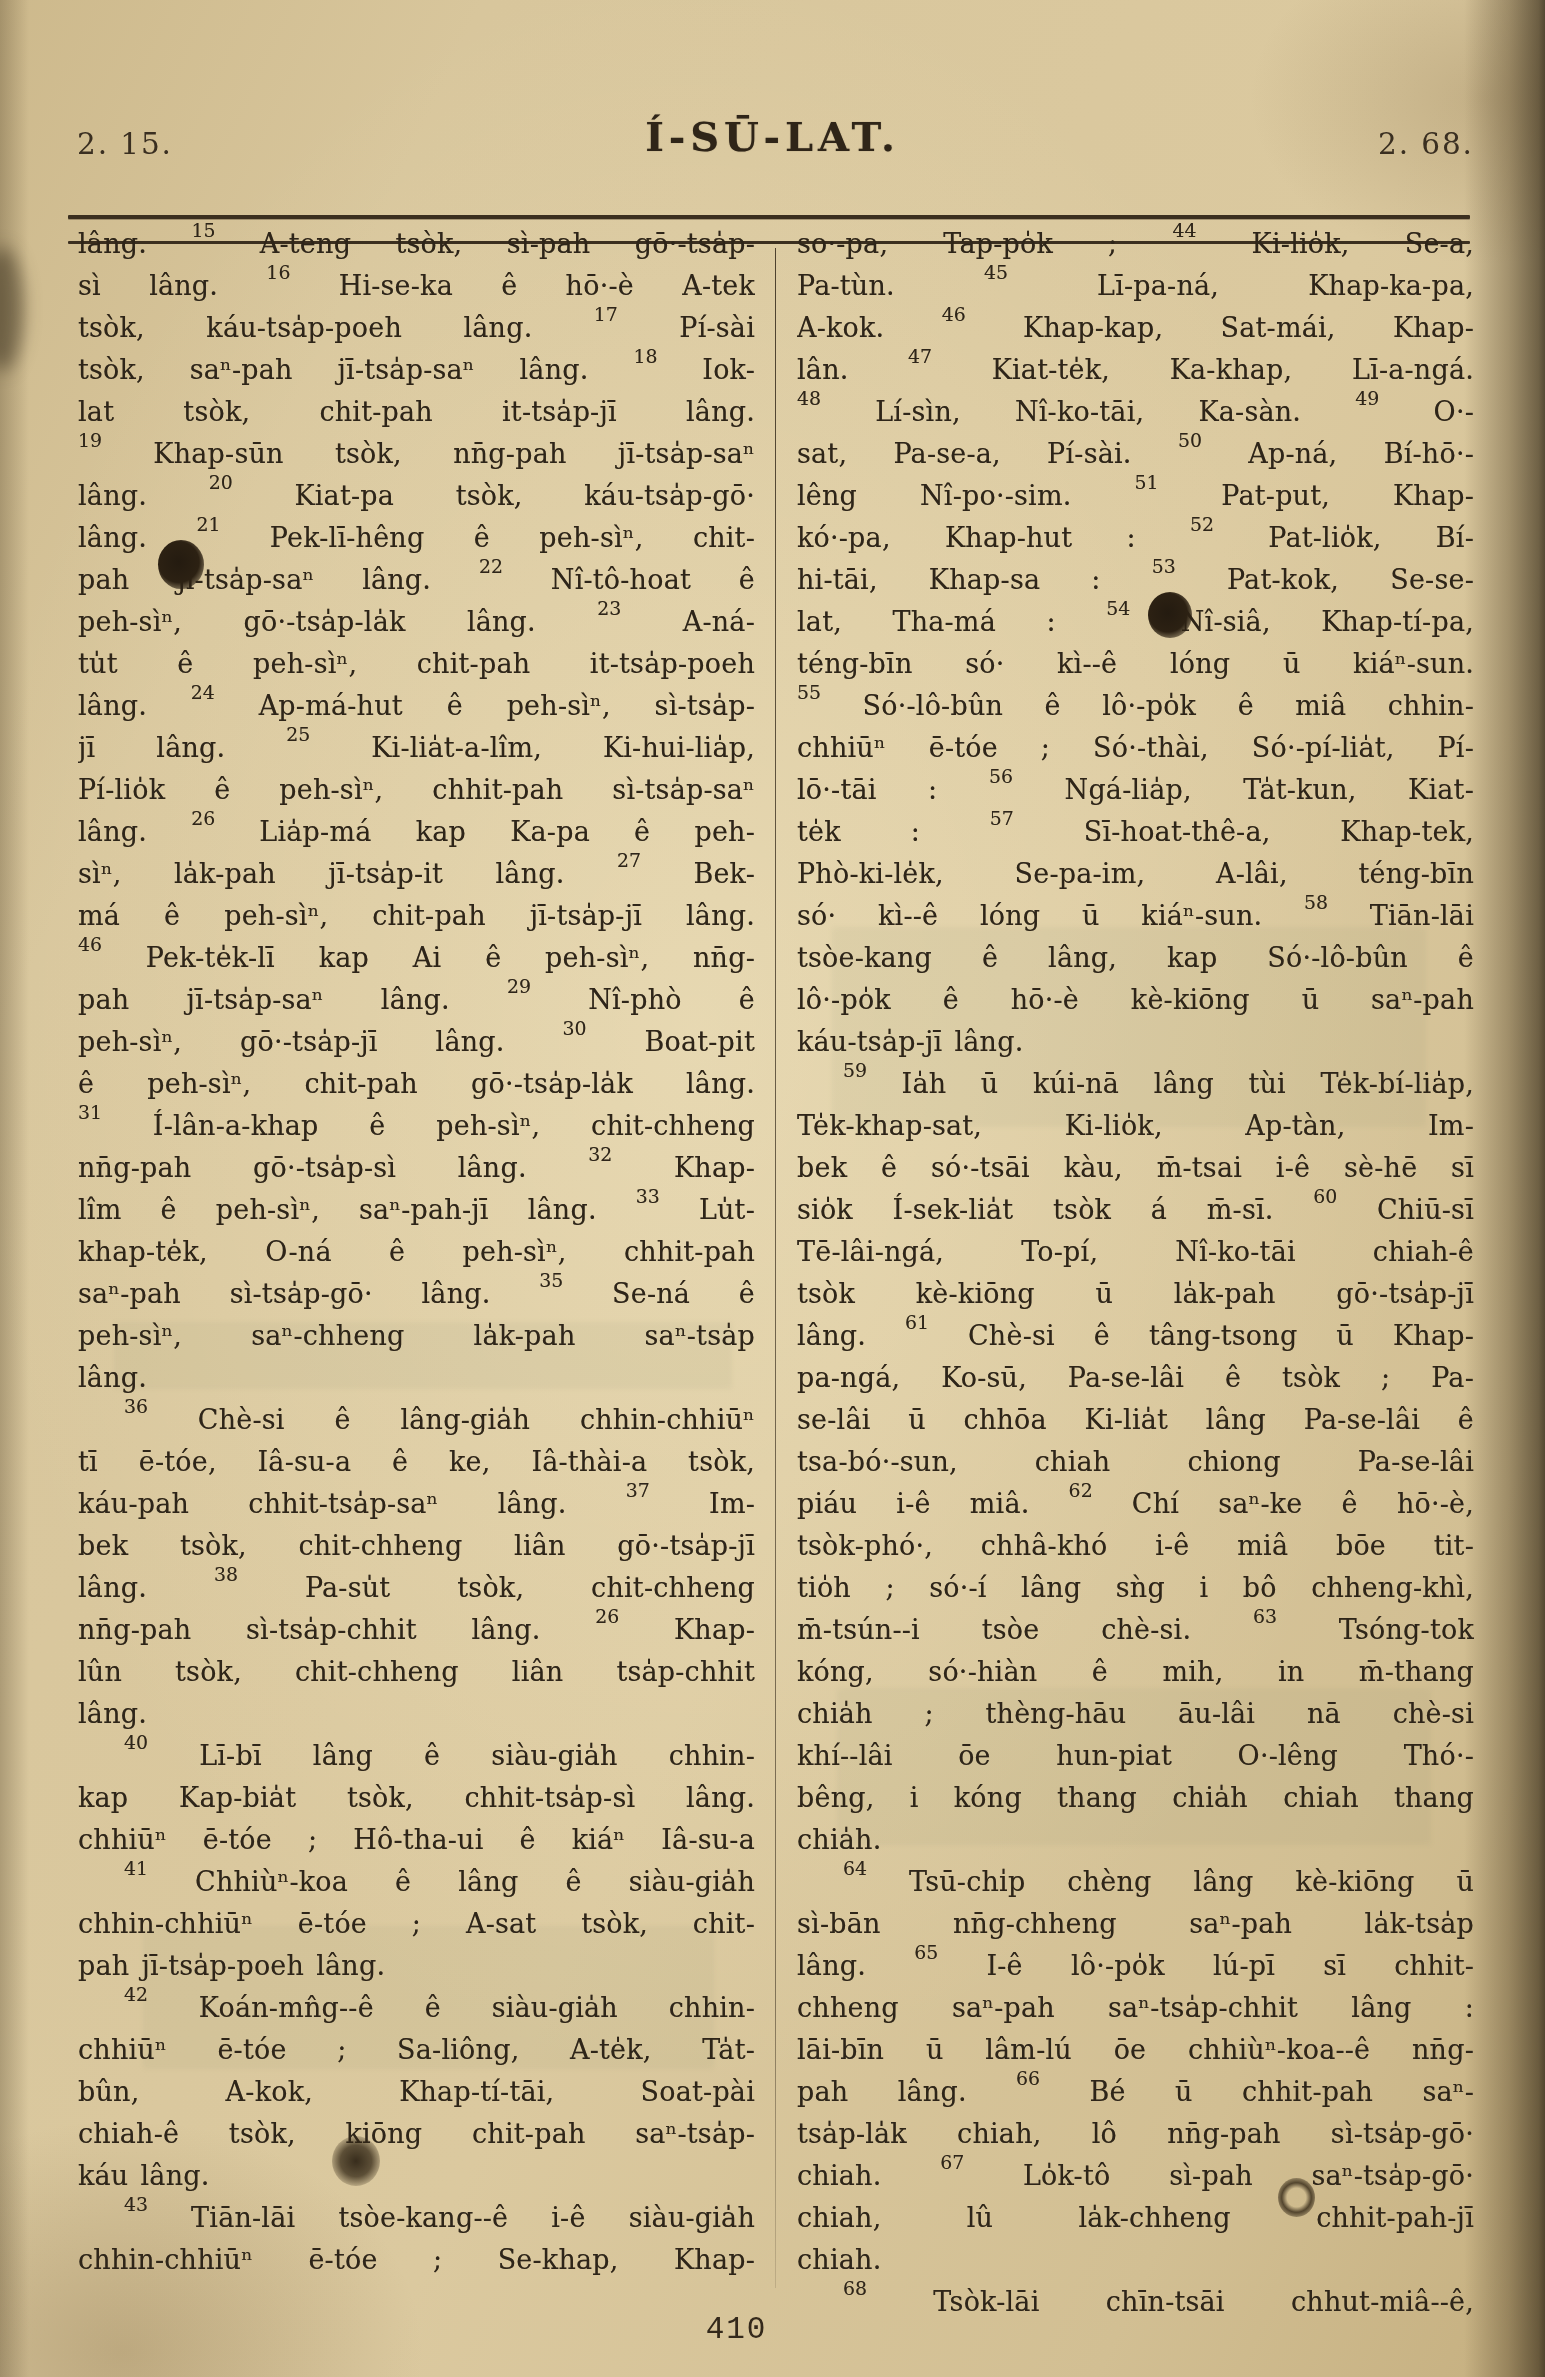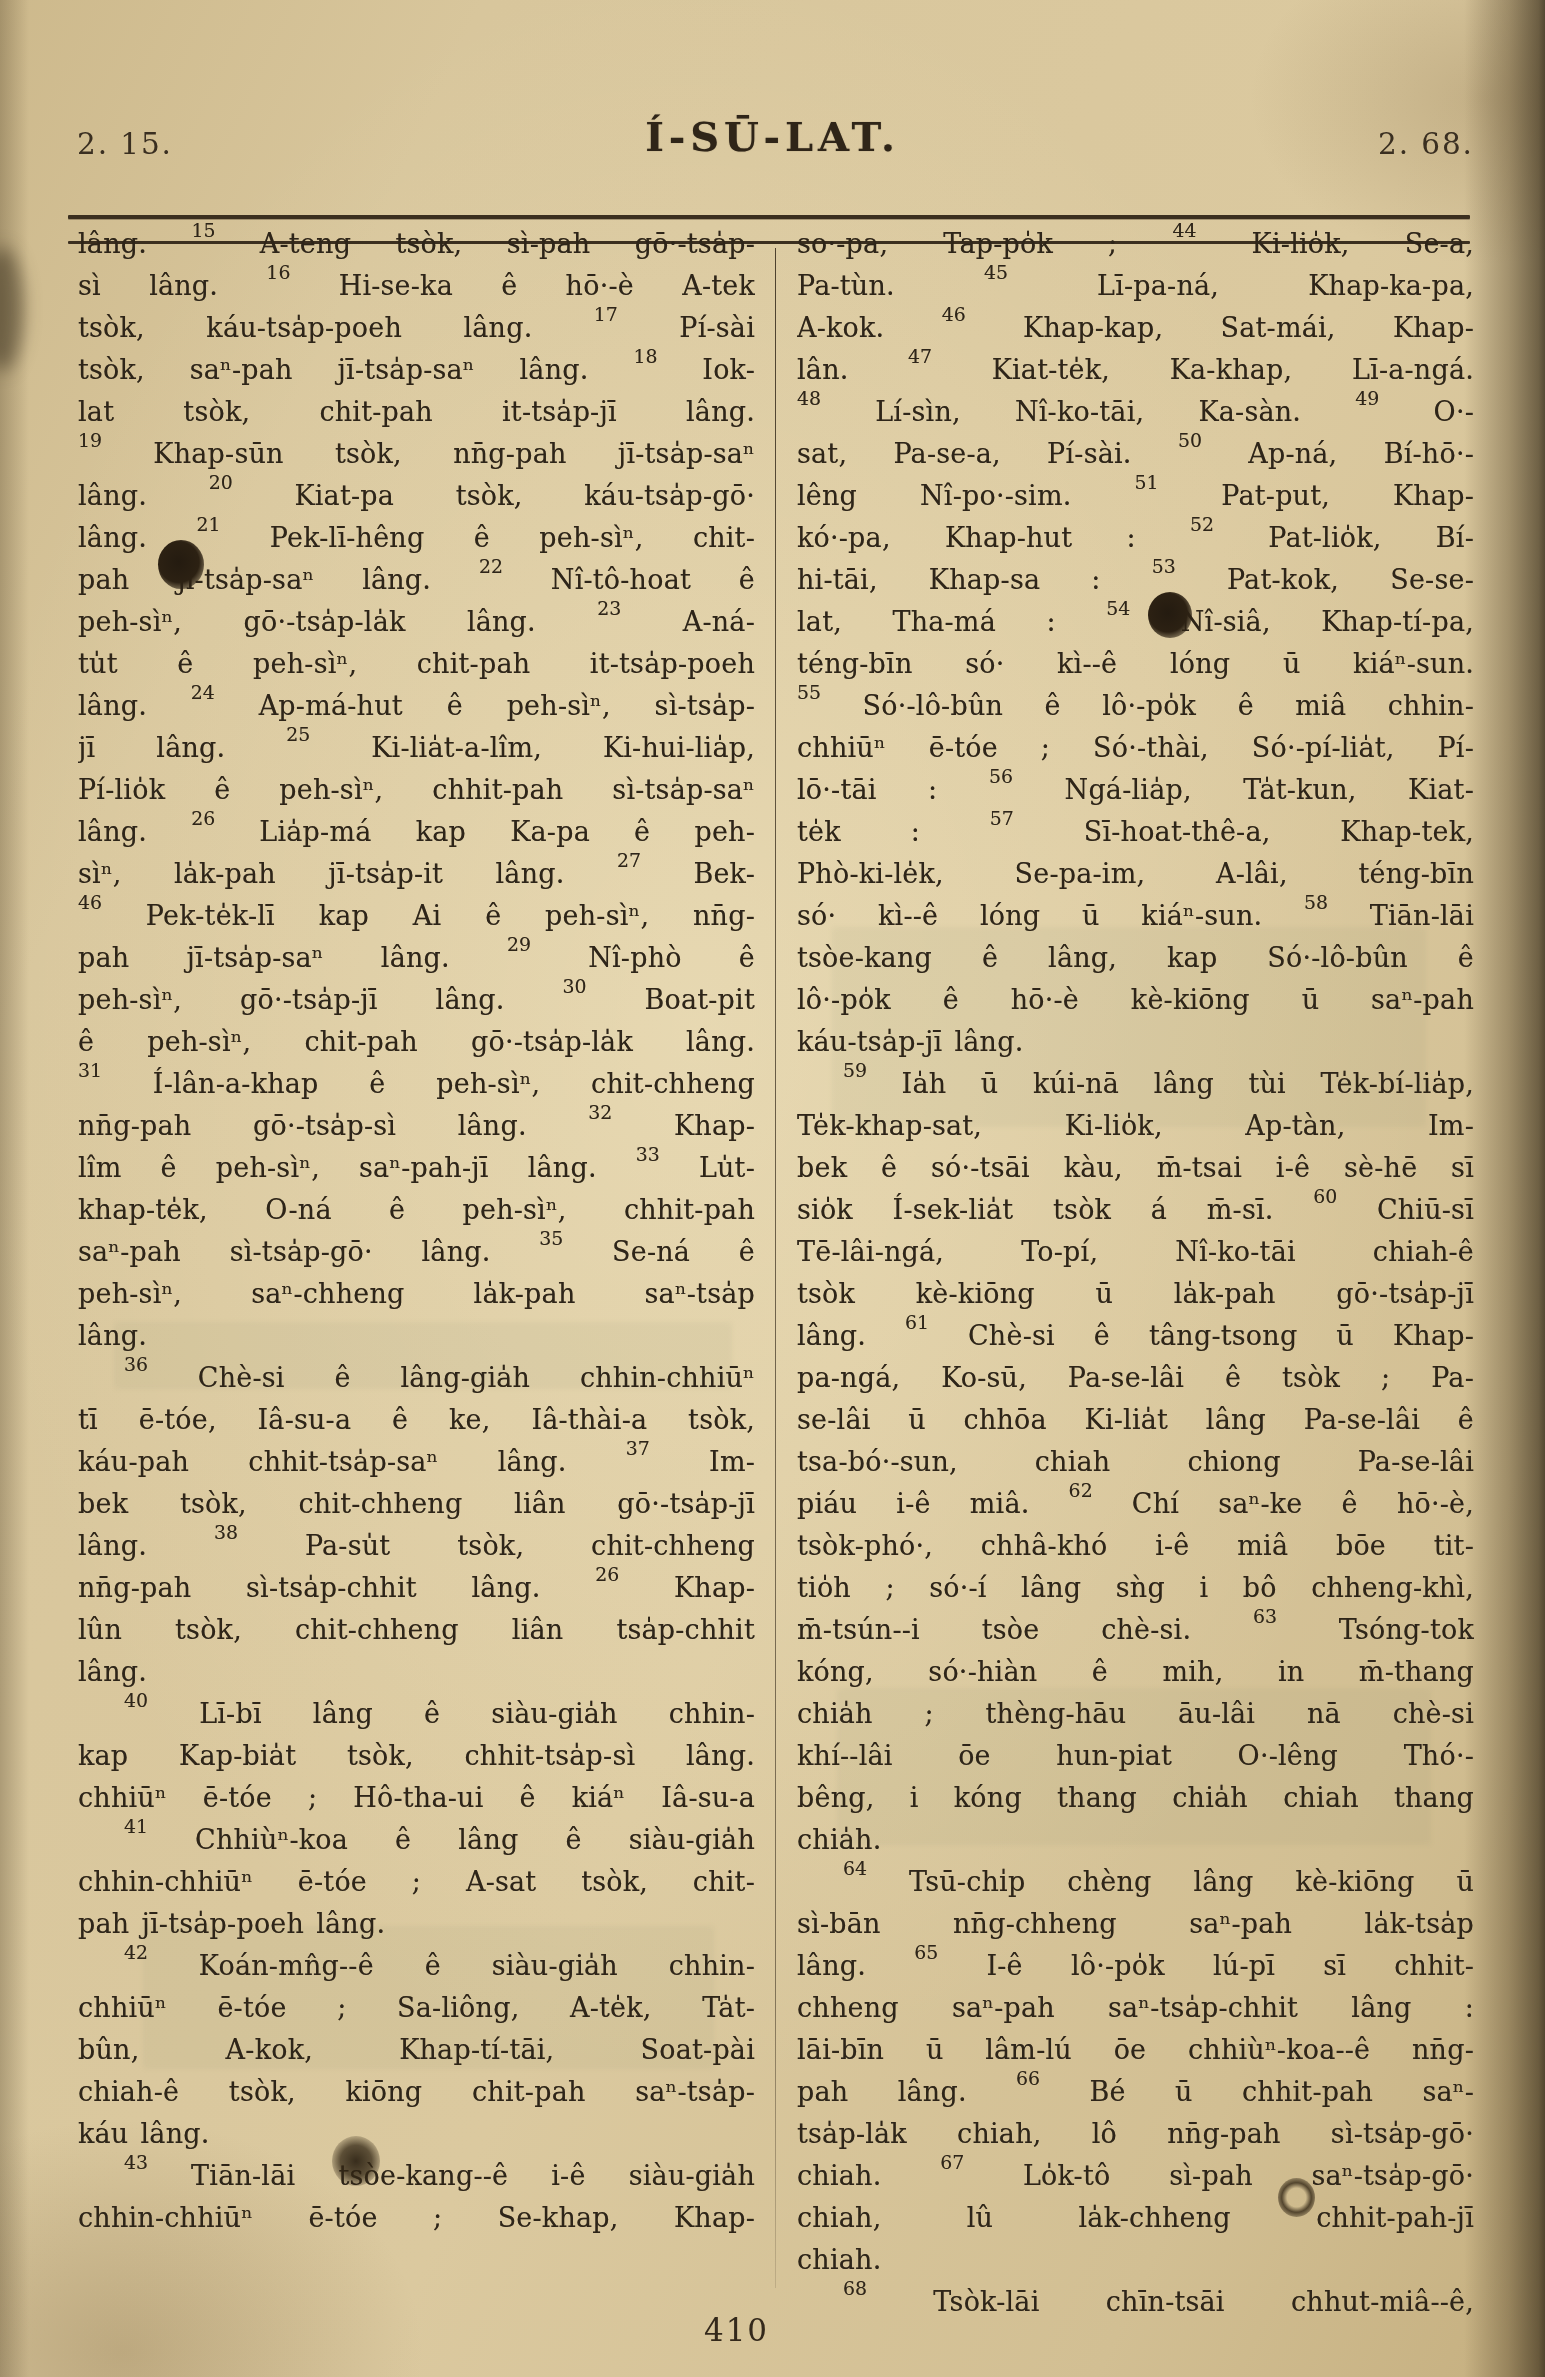--- a/index.html
+++ b/index.html
@@ -42,21 +42,21 @@
     text-shadow:0 0 0.5px rgba(46,37,25,0.4);}
   .col-left{left:78px;}
   .col-right{left:797px;}
   .line{height:42px;overflow:hidden;text-align:justify;text-align-last:justify;}
   .line.end{text-align-last:left;}
   .line.indent{text-indent:46px;}
   sup.verse{font-size:0.70em;line-height:0;position:relative;top:-0.30em;letter-spacing:0;}
 
   
   .page-number{position:absolute;top:2312px;left:684px;width:105px;text-align:center;
-    font-size:31px;color:#34291b;letter-spacing:1.9px;}
+    font-size:31px;color:#34291b;letter-spacing:1.9px;font-family:Liberation Mono, monospace;}
 
   
   .ink-blot{position:absolute;border-radius:50%;
     background:radial-gradient(circle at 45% 45%, #241b10 0%, #2c2113 55%, rgba(44,33,19,0.55) 75%, rgba(44,33,19,0) 100%);}
   .blot-1{left:158px;top:540px;width:46px;height:49px;}
   .blot-2{left:332px;top:2136px;width:48px;height:50px;background:
     radial-gradient(circle at 50% 50%, rgba(38,28,14,0.9) 0%, rgba(50,38,20,0.75) 45%, rgba(50,38,20,0.25) 70%, rgba(0,0,0,0) 100%);}
   .blot-3{left:1148px;top:592px;width:44px;height:46px;}
   .blot-4{left:1278px;top:2178px;width:37px;height:39px;background:
     radial-gradient(circle at 50% 50%, rgba(0,0,0,0) 0%, rgba(0,0,0,0) 35%, rgba(52,40,22,0.8) 55%, rgba(52,40,22,0.2) 80%, rgba(0,0,0,0) 100%);}
@@ -96,20 +96,21 @@
       <div class="line">lâng. <sup class="verse">20</sup> Kiat-pa tsòk, káu-tsa̍p-gō·</div>
       <div class="line">lâng. <sup class="verse">21</sup> Pek-lī-hêng ê peh-sìⁿ, chit-</div>
       <div class="line">pah jī-tsa̍p-saⁿ lâng. <sup class="verse">22</sup> Nî-tô-hoat ê</div>
       <div class="line">peh-sìⁿ, gō·-tsa̍p-la̍k lâng. <sup class="verse">23</sup> A-ná-</div>
       <div class="line">tu̍t ê peh-sìⁿ, chit-pah it-tsa̍p-poeh</div>
       <div class="line">lâng. <sup class="verse">24</sup> Ap-má-hut ê peh-sìⁿ, sì-tsa̍p-</div>
       <div class="line">jī lâng. <sup class="verse">25</sup> Ki-lia̍t-a-lîm, Ki-hui-lia̍p,</div>
       <div class="line">Pí-lio̍k ê peh-sìⁿ, chhit-pah sì-tsa̍p-saⁿ</div>
       <div class="line">lâng. <sup class="verse">26</sup> Lia̍p-má kap Ka-pa ê peh-</div>
       <div class="line">sìⁿ, la̍k-pah jī-tsa̍p-it lâng. <sup class="verse">27</sup> Bek-</div>
+      <div class="line">má ê peh-sìⁿ, chit-pah jī-tsa̍p-jī lâng.</div>
       <div class="line"><sup class="verse">46</sup> Pek-te̍k-lī kap Ai ê peh-sìⁿ, nn̄g-</div>
       <div class="line">pah jī-tsa̍p-saⁿ lâng. <sup class="verse">29</sup> Nî-phò ê</div>
       <div class="line">peh-sìⁿ, gō·-tsa̍p-jī lâng. <sup class="verse">30</sup> Boat-pit</div>
       <div class="line">ê peh-sìⁿ, chit-pah gō·-tsa̍p-la̍k lâng.</div>
       <div class="line"><sup class="verse">31</sup> Í-lân-a-khap ê peh-sìⁿ, chit-chheng</div>
       <div class="line">nn̄g-pah gō·-tsa̍p-sì lâng. <sup class="verse">32</sup> Khap-</div>
       <div class="line">lîm ê peh-sìⁿ, saⁿ-pah-jī lâng. <sup class="verse">33</sup> Lu̍t-</div>
       <div class="line">khap-te̍k, O-ná ê peh-sìⁿ, chhit-pah</div>
       <div class="line">saⁿ-pah sì-tsa̍p-gō· lâng. <sup class="verse">35</sup> Se-ná ê</div>
       <div class="line">peh-sìⁿ, saⁿ-chheng la̍k-pah saⁿ-tsa̍p</div>

